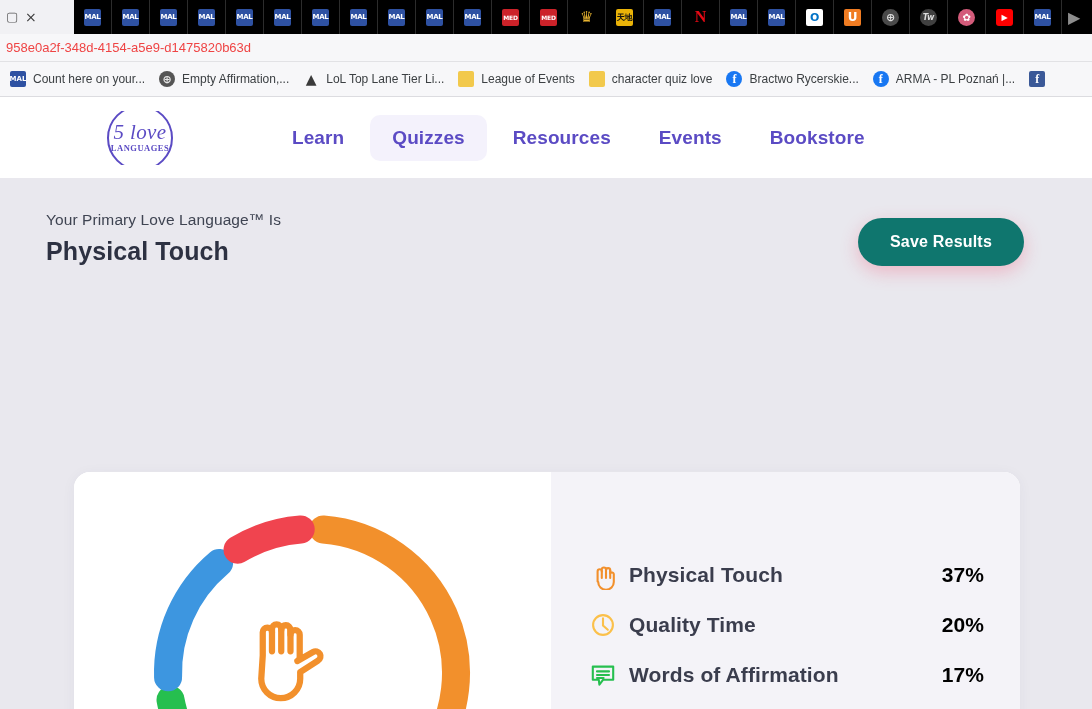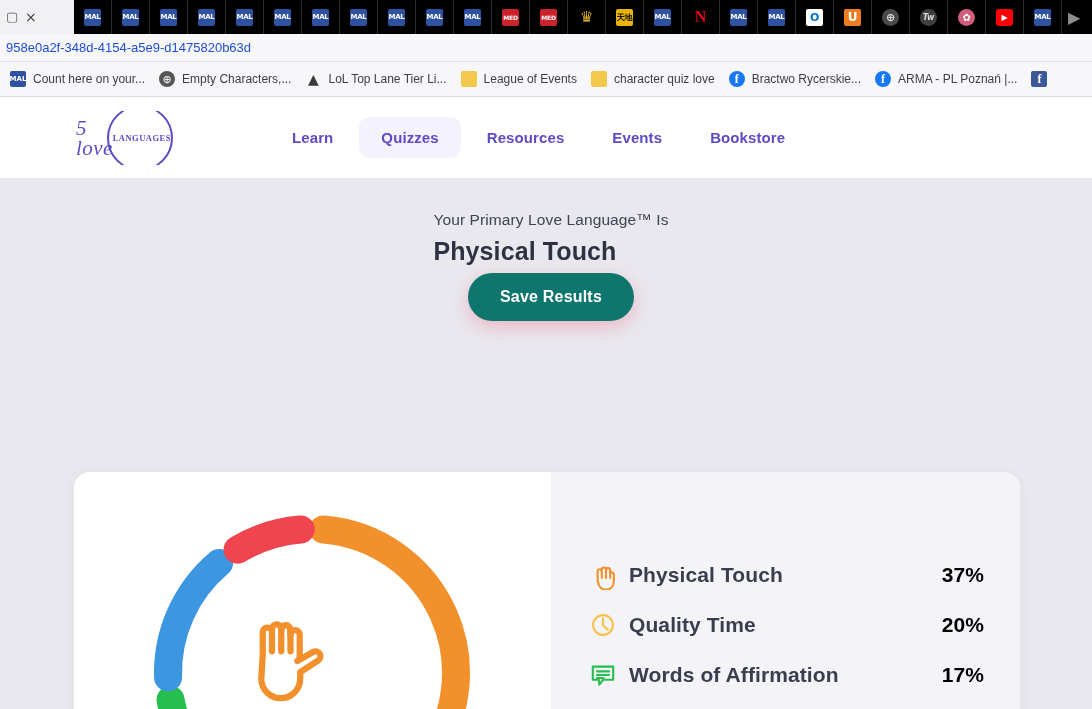--- a/index.html
+++ b/index.html
@@ -79,21 +79,21 @@
   }
 
   .urlbar {
     height: 28px;
     background: #f7f7f9;
     display: flex; align-items: center;
     padding-left: 6px;
     border-bottom: 1px solid #e2e2e5;
   }
   .urlbar-text {
-    font-size: 13px; color: #1d4ed8;
+    font-size: 13px; color: #ef4444;
     font-family: "Liberation Sans", sans-serif;
     white-space: nowrap;
   }
 
   .bookmarkbar {
     height: 35px;
     background: #f7f7f9;
     display: flex; align-items: center;
     padding-left: 6px;
     gap: 0px;
@@ -139,22 +139,22 @@
     width: 270px;
     display: flex;
     align-items: center;
     justify-content: center;
     padding-left: 10px;
   }
   .logo {
     width: 66px; height: 66px;
     border: 2px solid #5b4bc4;
     border-radius: 50%;
-    display: flex; flex-direction: row;
-    align-items: center; justify-content: flex-end;
+    display: flex; flex-direction: column;
+    align-items: center; justify-content: center;
     color: #5b4bc4;
     position: relative;
     background: #fff;
   }
   .logo::before, .logo::after{
     content:"";
     position:absolute;
     background:#fff;
     width: 44px; height: 9px;
     left: 9px;
@@ -177,45 +177,44 @@
     line-height: 10px;
     z-index: 2;
     margin-top: 1px;
   }
   .nav {
     display: flex;
     align-items: center;
     gap: 4px;
   }
   .nav-item {
-    font-size: 15px;
+    font-size: 19px;
     font-weight: bold;
     color: #5b4bc4;
     padding: 12px 22px;
     border-radius: 10px;
     cursor: pointer;
     letter-spacing: 0.1px;
   }
   .nav-item.active {
     background: #f4f2fc;
   }
 
   
   .page-body {
     height: 530px;
     background: #e9e8ee;
     padding: 0 0 0 0;
     position: relative;
   }
   .results-head {
     display: flex;
-    align-items: center;
+    align-items: flex-start;
     justify-content: space-between;
-    padding: 33px 68px 0 78px;
-    flex-direction: column;
+    padding: 33px 68px 0 46px;
   }
   .eyebrow {
     font-size: 15.5px;
     color: #3f4452;
     letter-spacing: 0.1px;
   }
   .headline {
     font-size: 25px;
     font-weight: bold;
     color: #2d3142;
@@ -381,21 +380,21 @@
   <span class="urlbar-text">958e0a2f-348d-4154-a5e9-d1475820b63d</span>
 </div>
 
 <div class="bookmarkbar" id="bookmark-bar">
     <div class="bm">
       <span class="bm-ico ico-mal">MAL</span>
       <span class="bm-label">Count here on your...</span>
     </div>
     <div class="bm">
       <span class="bm-ico ico-globe">⊕</span>
-      <span class="bm-label">Empty Characters,...</span>
+      <span class="bm-label">Empty Affirmation,...</span>
     </div>
     <div class="bm">
       <span class="bm-ico ico-wolf">▲</span>
       <span class="bm-label">LoL Top Lane Tier Li...</span>
     </div>
     <div class="bm">
       <span class="bm-ico ico-folder"></span>
       <span class="bm-label">League of Events</span>
     </div>
     <div class="bm">

